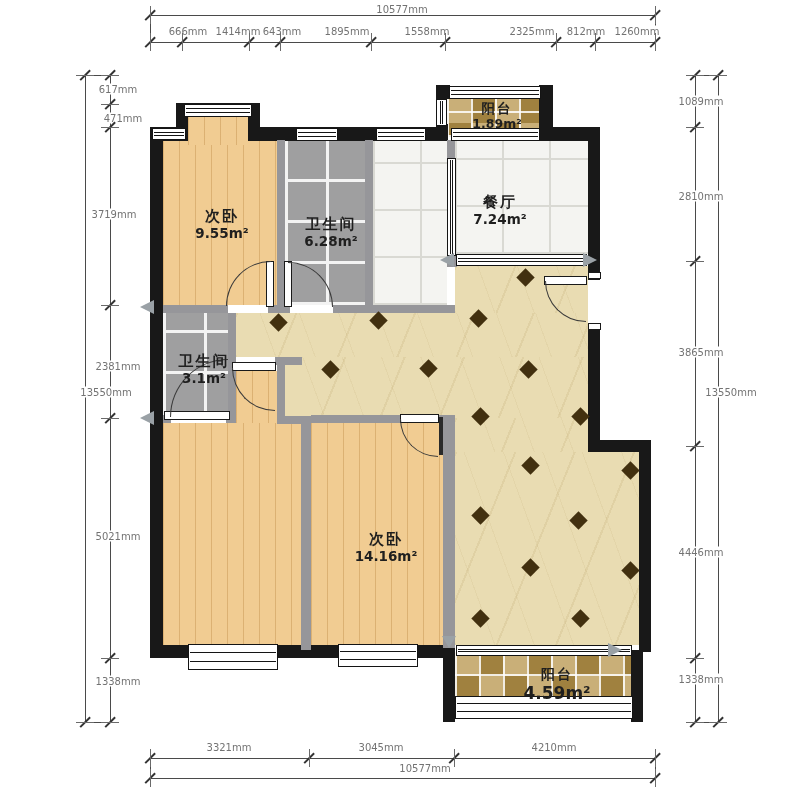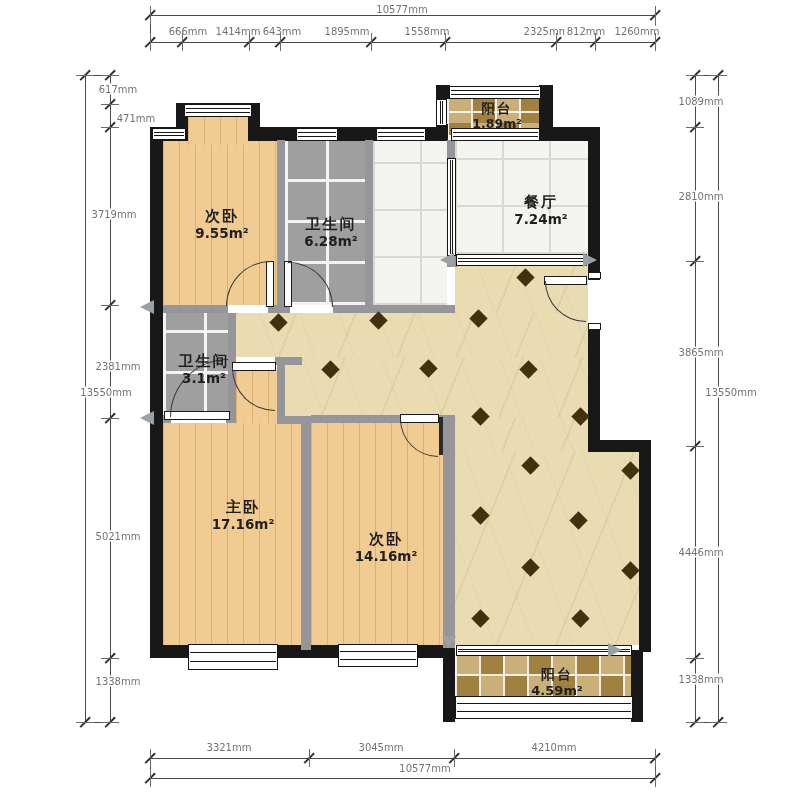--- a/index.html
+++ b/index.html
@@ -141,43 +141,39 @@
   <div class="abs tri tri-d" style="left:442px;top:636px"></div>
 
   <div class="rlbl" style="left:170px;top:207px;width:104px">
     <div class="nm">次卧</div>
     <div class="ar">9.55m²</div>
   </div>
   <div class="rlbl" style="left:281px;top:215px;width:100px">
     <div class="nm">卫生间</div>
     <div class="ar">6.28m²</div>
   </div>
-  <div class="rlbl" style="left:491px;top:193px;width:100px">
+  <div class="rlbl" style="left:450px;top:193px;width:100px">
     <div class="nm">餐厅</div>
     <div class="ar">7.24m²</div>
   </div>
   <div class="rlbl" style="left:447px;top:100px;width:100px">
     <div class="nm" style="font-size:13.5px">阳台</div>
     <div class="ar" style="font-size:12.5px">1.89m²</div>
   </div>
   <div class="rlbl" style="left:156px;top:352px;width:96px">
     <div class="nm">卫生间</div>
     <div class="ar">3.1m²</div>
   </div>
-  <div class="rlbl" style="left:193px;top:498px;width:100px">
-    <div class="nm">主卧</div>
-    <div class="ar">17.16m²</div>
-  </div>
   <div class="rlbl" style="left:336px;top:530px;width:100px">
     <div class="nm">次卧</div>
     <div class="ar">14.16m²</div>
   </div>
   <div class="rlbl" style="left:507px;top:666px;width:100px">
     <div class="nm" style="font-size:14px">阳台</div>
-    <div class="ar" style="font-size:13px">4.59m²</div>
+    <div class="ar" style="font-size:17px">4.59m²</div>
   </div>
 
   <div class="dline" style="left:150px;top:15px;width:505px;height:1px"></div>
   <div class="dline" style="left:150px;top:42px;width:505px;height:1px"></div>
   <div class="dline" style="left:150px;top:758px;width:505px;height:1px"></div>
   <div class="dline" style="left:150px;top:778px;width:505px;height:1px"></div>
   <div class="dline" style="left:85px;top:75px;width:1px;height:647px"></div>
   <div class="dline" style="left:110px;top:75px;width:1px;height:647px"></div>
   <div class="dline" style="left:695px;top:75px;width:1px;height:647px"></div>
   <div class="dline" style="left:718px;top:75px;width:1px;height:647px"></div>
@@ -190,31 +186,31 @@
   <div class="dline" style="left:78px;top:722px;width:38px;height:1px"></div>
   <div class="dline" style="left:688px;top:75px;width:38px;height:1px"></div>
   <div class="dline" style="left:688px;top:722px;width:38px;height:1px"></div>
 
   <span class="dlbl" style="left:402px;top:9px">10577mm</span>
   <span class="dlbl" style="left:188px;top:31px">666mm</span>
   <span class="dlbl" style="left:238px;top:31px">1414mm</span>
   <span class="dlbl" style="left:282px;top:31px">643mm</span>
   <span class="dlbl" style="left:347px;top:31px">1895mm</span>
   <span class="dlbl" style="left:427px;top:31px">1558mm</span>
-  <span class="dlbl" style="left:546px;top:31px">2325mm</span>
+  <span class="dlbl" style="left:532px;top:31px">2325mm</span>
   <span class="dlbl" style="left:586px;top:31px">812mm</span>
   <span class="dlbl" style="left:637px;top:31px">1260mm</span>
 
   <span class="dlbl" style="left:229px;top:747px">3321mm</span>
   <span class="dlbl" style="left:381px;top:747px">3045mm</span>
   <span class="dlbl" style="left:554px;top:747px">4210mm</span>
   <span class="dlbl" style="left:425px;top:768px">10577mm</span>
 
   <span class="dlbl" style="left:118px;top:89px">617mm</span>
-  <span class="dlbl" style="left:136px;top:118px">471mm</span>
+  <span class="dlbl" style="left:123px;top:118px">471mm</span>
   <span class="dlbl" style="left:114px;top:214px">3719mm</span>
   <span class="dlbl" style="left:118px;top:366px">2381mm</span>
   <span class="dlbl" style="left:106px;top:392px">13550mm</span>
   <span class="dlbl" style="left:118px;top:536px">5021mm</span>
   <span class="dlbl" style="left:118px;top:681px">1338mm</span>
 
   <span class="dlbl" style="left:701px;top:101px">1089mm</span>
   <span class="dlbl" style="left:701px;top:196px">2810mm</span>
   <span class="dlbl" style="left:701px;top:352px">3865mm</span>
   <span class="dlbl" style="left:731px;top:392px">13550mm</span>

